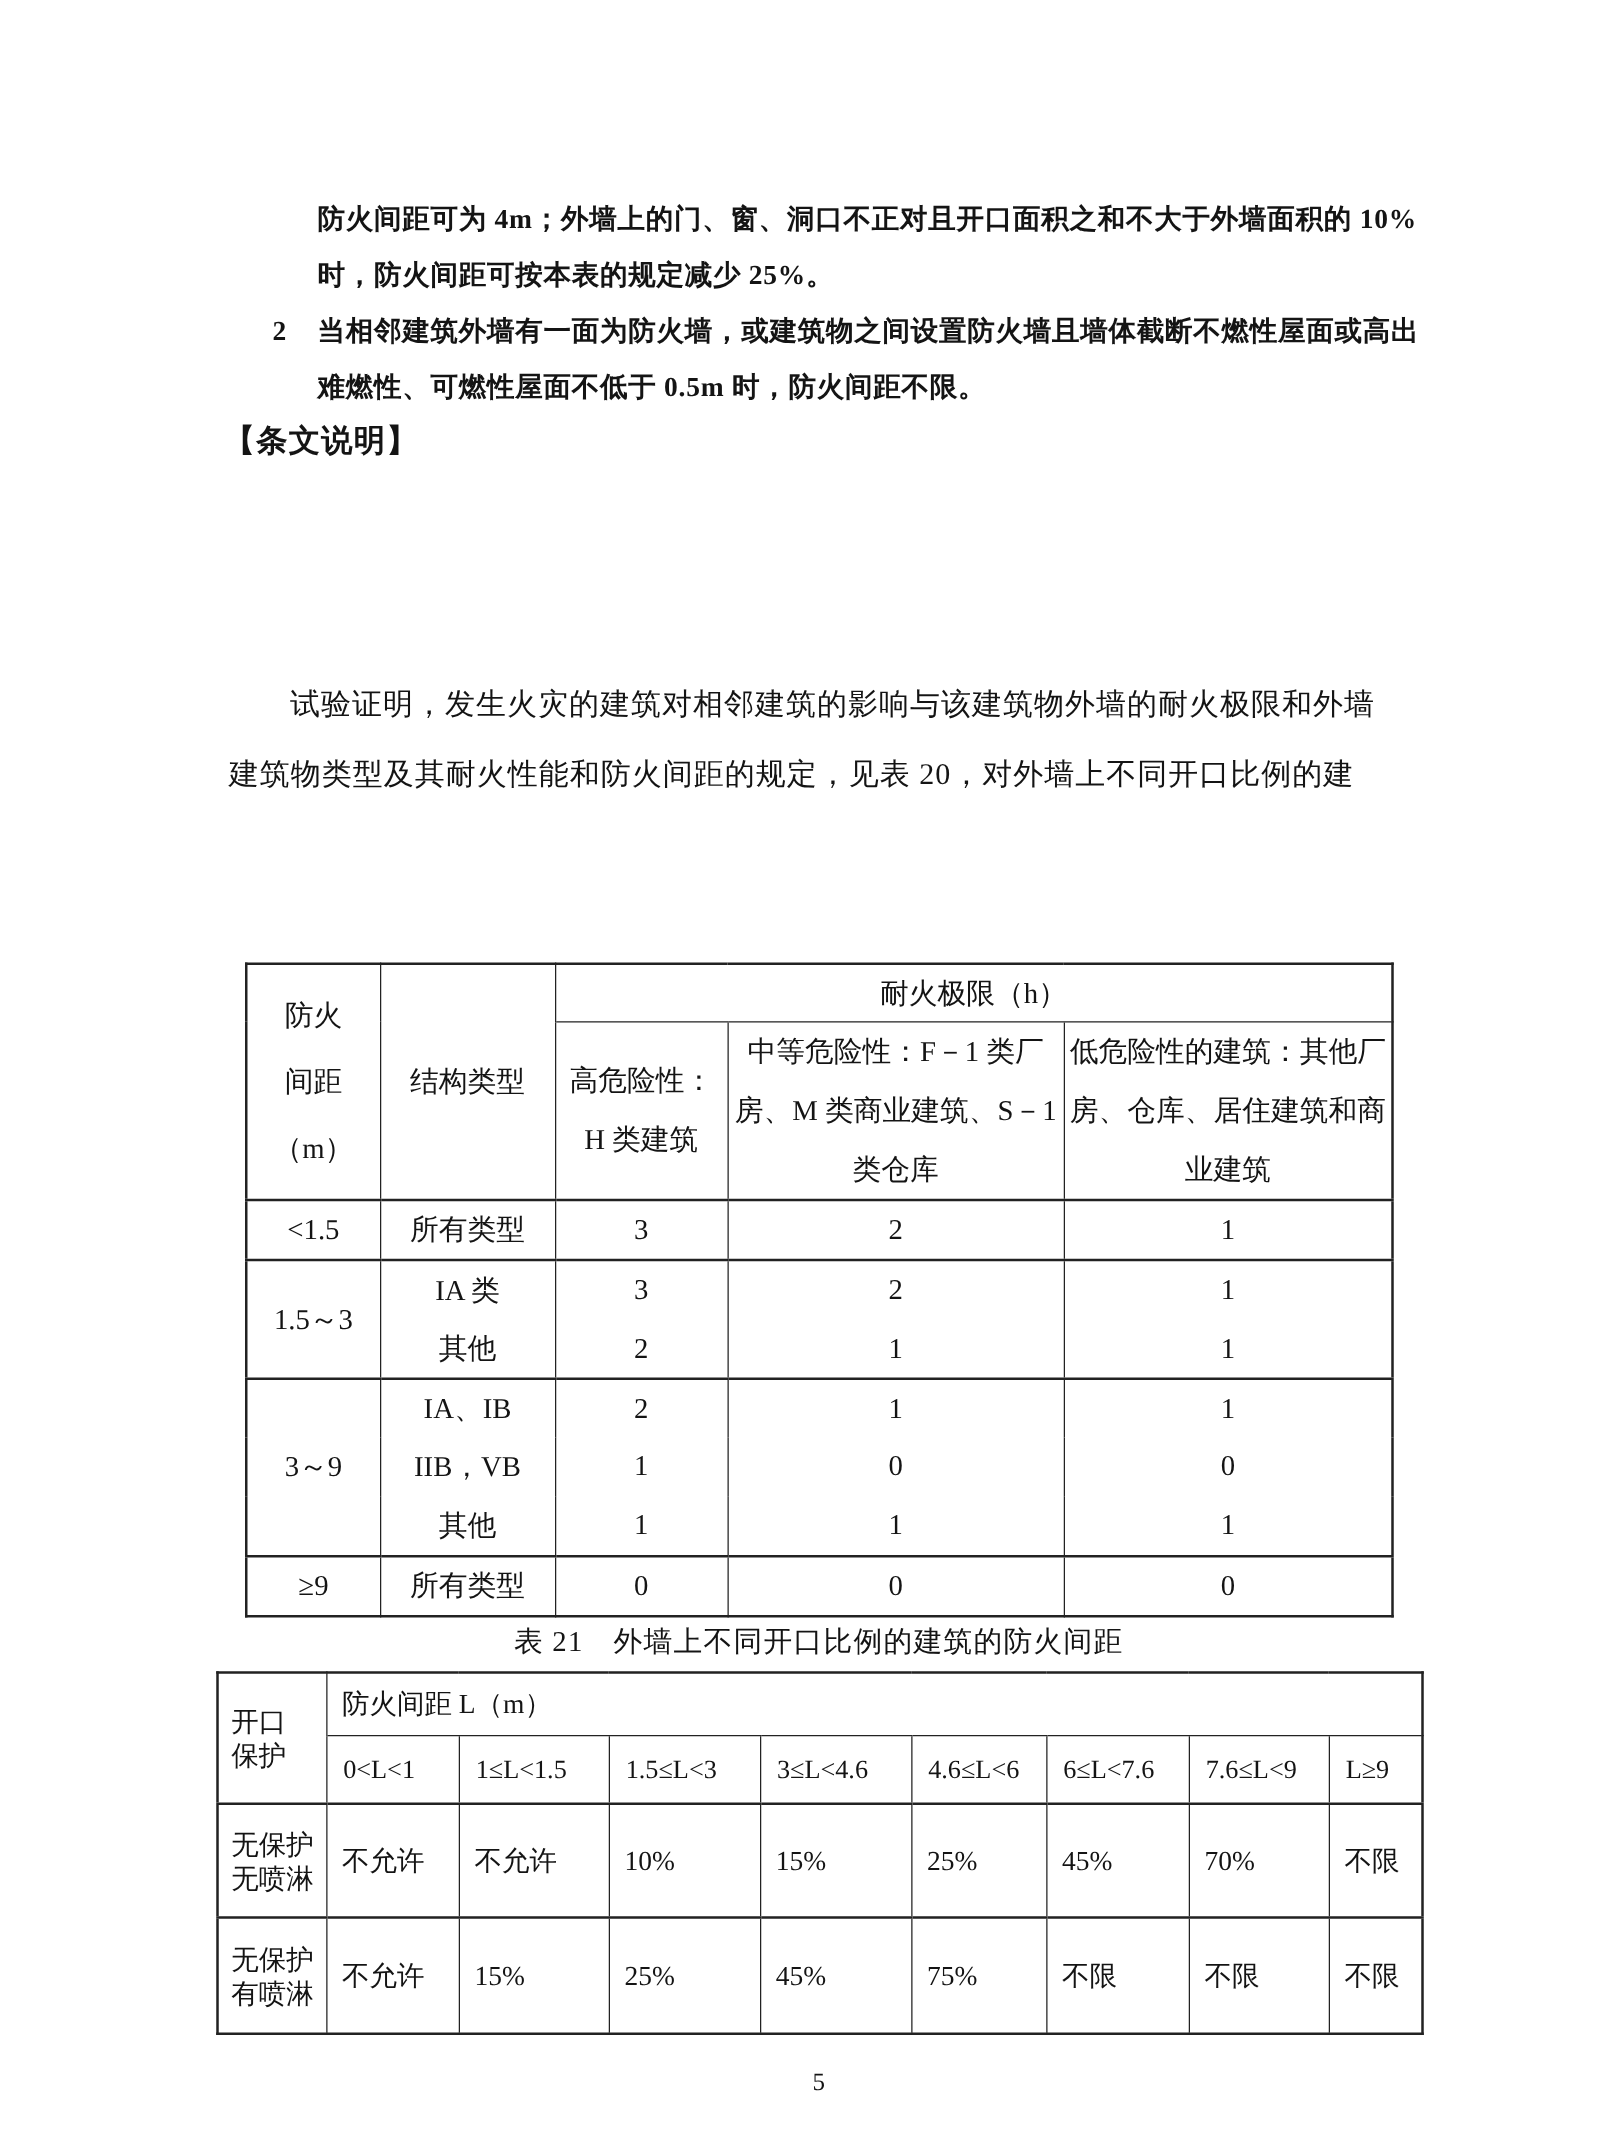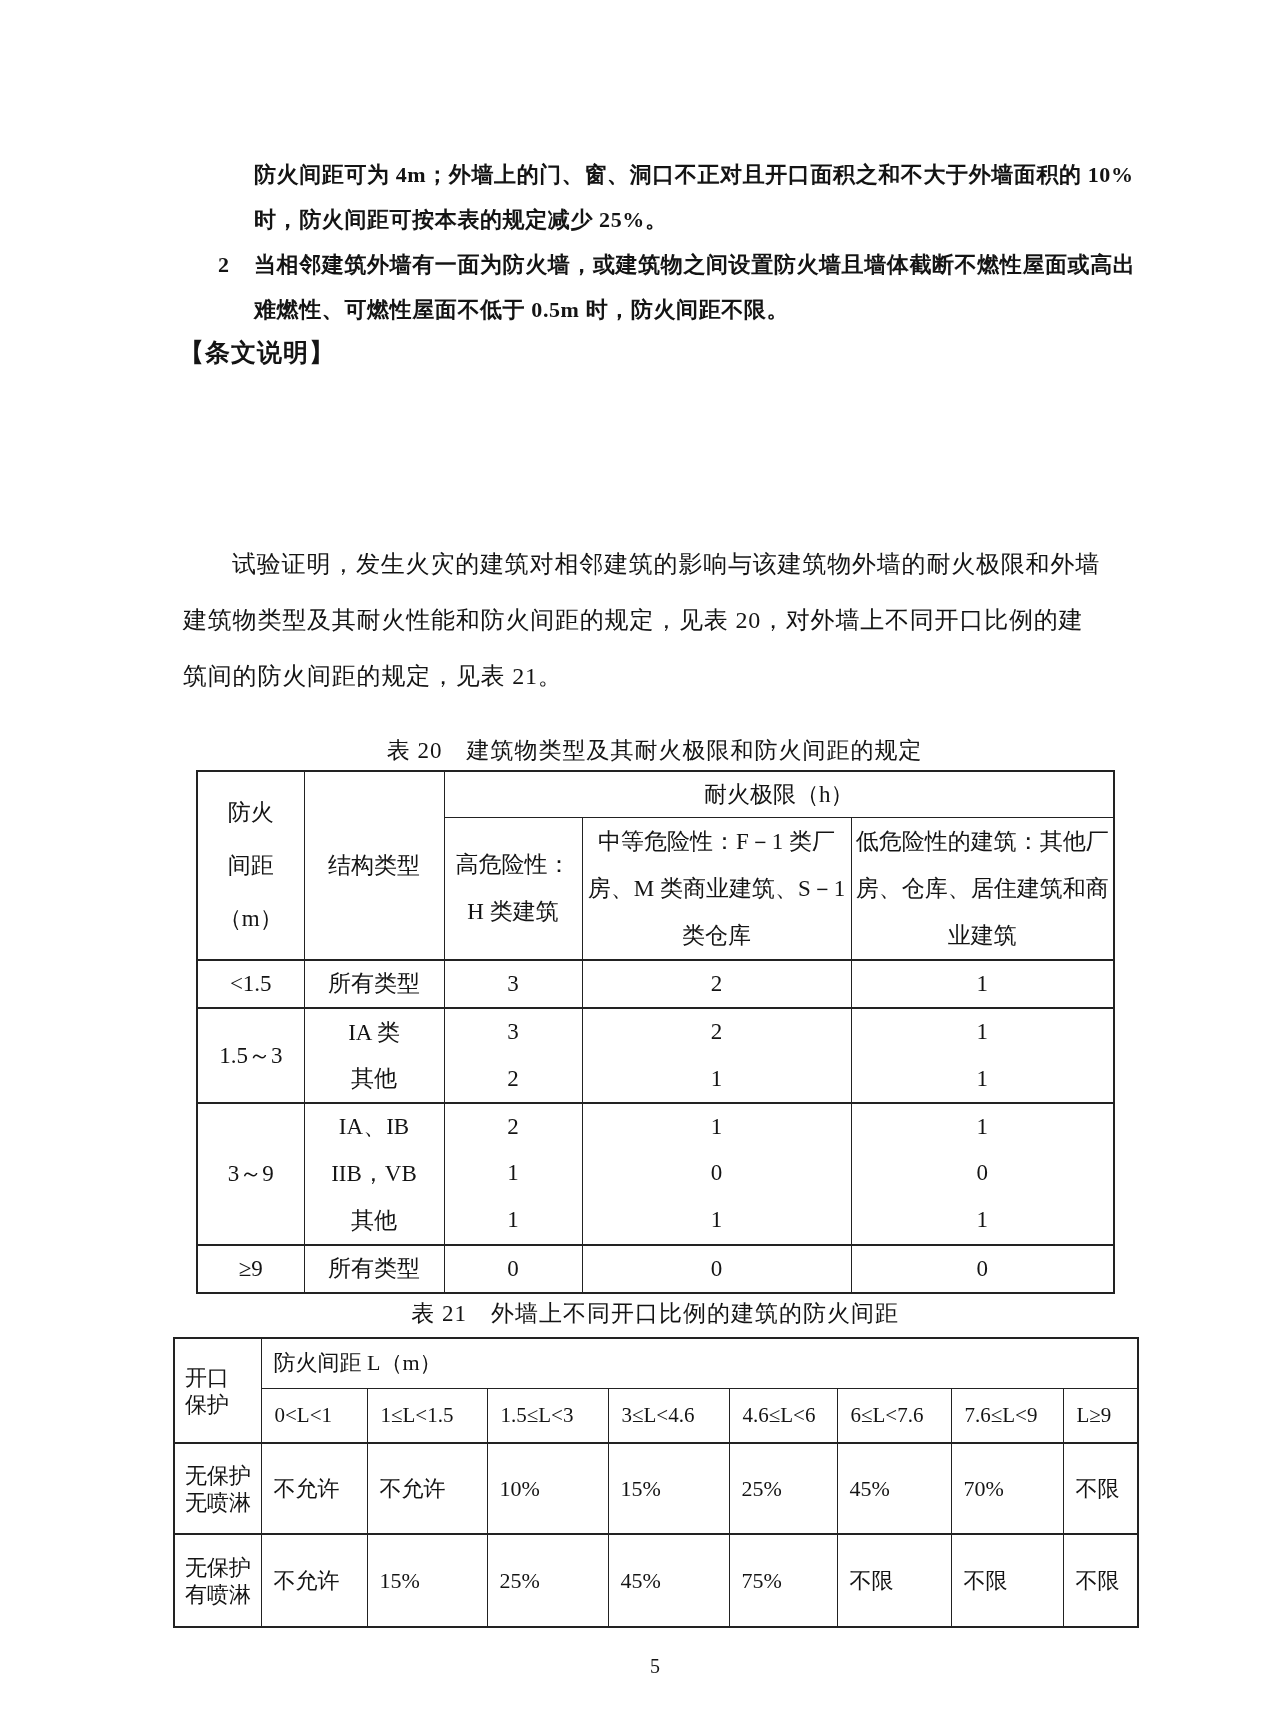--- a/index.html
+++ b/index.html
@@ -65,24 +65,22 @@
     </div>
     <div class="iline">难燃性、可燃性屋面不低于 0.5m 时，防火间距不限。</div>
   </div>
 
   <div class="heading">【条文说明】</div>
 
 
   <div class="para para2">
     <div class="pline ind">试验证明，发生火灾的建筑对相邻建筑的影响与该建筑物外墙的耐火极限和外墙</div>
     <div class="pline">建筑物类型及其耐火性能和防火间距的规定，见表 20，对外墙上不同开口比例的建</div>
-    <div class="pline">筑间的防火间距的规定，见表 21。</div>
   </div>
 
-  <div class="tbl-title t20-title">表 20　建筑物类型及其耐火极限和防火间距的规定</div>
 
   <table class="t20">
     <colgroup>
         <col style="width:107px">
         <col style="width:140px">
         <col style="width:138px">
         <col style="width:269px">
         <col style="width:263px">
       </colgroup>
     <tbody>

